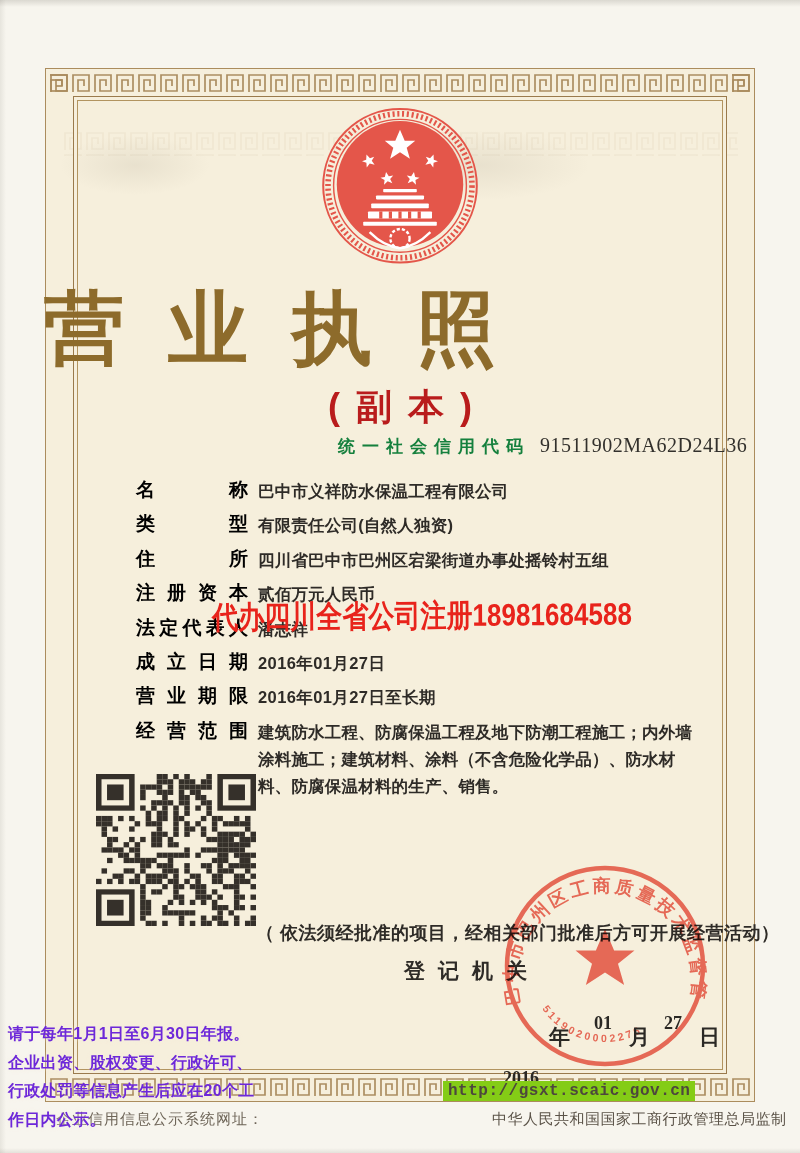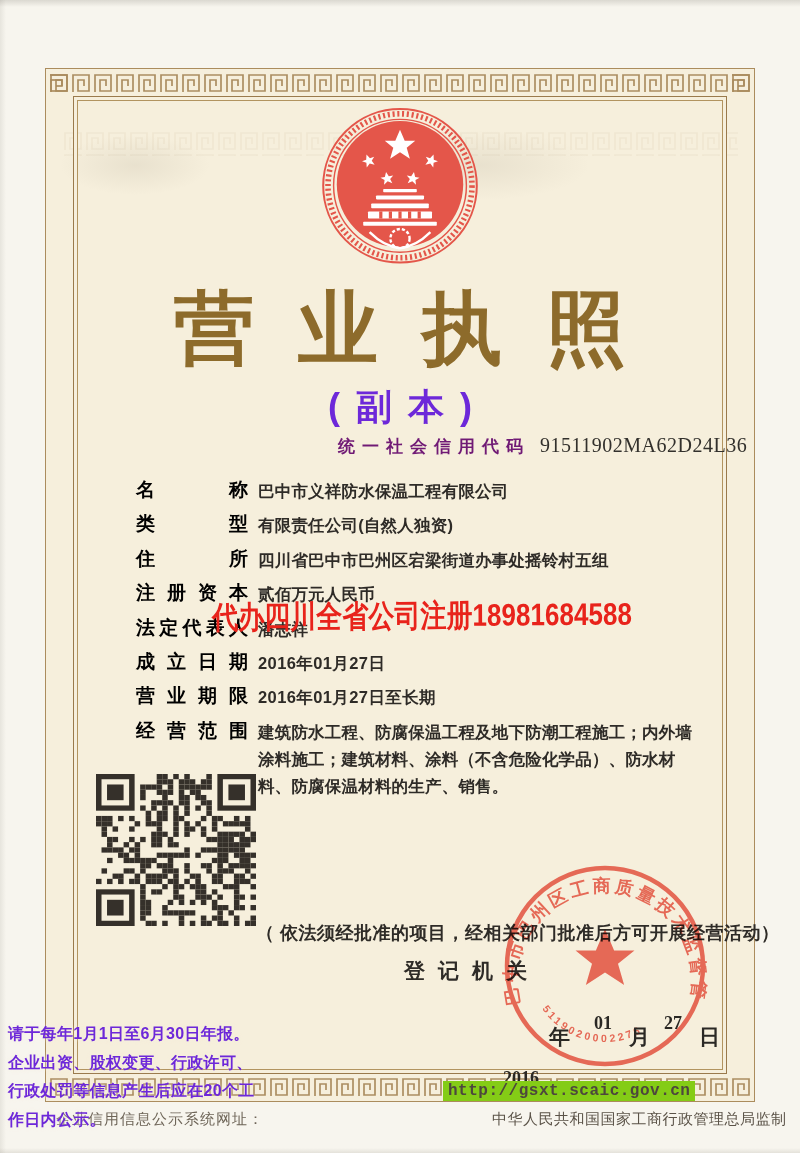--- a/index.html
+++ b/index.html
@@ -31,26 +31,26 @@
   .frame-inner{position:absolute;left:73px;top:96px;width:652px;height:976px;
     border:1px solid #9a7a4c;
     box-shadow: inset 0 0 0 3px #f6efdc, inset 0 0 0 4px #b2945f;
     z-index:2;}
   .ghost-band{position:absolute;left:62px;top:130px;width:676px;height:26px;opacity:.07;z-index:1;}
   .ghost-blob{position:absolute;z-index:1;border-radius:50%;
     background:radial-gradient(closest-side, rgba(150,140,120,.14), rgba(0,0,0,0));}
 
   
   .emblem{position:absolute;left:320px;top:104px;width:160px;height:170px;z-index:3;}
-  .title{position:absolute;left:0;top:276px;width:800px;text-align:center;z-index:3;
+  .title{position:absolute;left:0;top:276px;width:800px;z-index:3;
     font-size:80px;font-weight:bold;color:#8d6b2b;letter-spacing:44px;padding-left:44px;box-sizing:border-box;}
   .subtitle{position:absolute;left:0;top:383px;width:800px;text-align:center;z-index:3;
-    font-size:36px;font-weight:600;color:#6d28d9;letter-spacing:16px;padding-left:16px;box-sizing:border-box;}
+    font-size:36px;font-weight:600;color:#b91c1c;letter-spacing:16px;padding-left:16px;box-sizing:border-box;}
   .codeline{position:absolute;left:338px;top:434px;z-index:3;display:flex;align-items:baseline;}
-  .codeline .lbl{font-size:17px;font-weight:bold;color:#701a75;letter-spacing:7px;}
+  .codeline .lbl{font-size:17px;font-weight:bold;color:#15803d;letter-spacing:7px;}
   .codeline .val{font-size:20px;font-family:"Liberation Serif", serif;color:#32302c;margin-left:10px;letter-spacing:.5px;}
 
   
   .fields{position:absolute;left:136px;top:478px;width:572px;z-index:3;}
   .frow{display:flex;align-items:flex-start;min-height:34.4px;}
   .frow .flabel{width:112px;flex:none;font-size:19px;font-weight:bold;color:#000000;
     text-align:justify;text-align-last:justify;line-height:24px;}
   .frow .fvalue{margin-left:10px;width:452px;font-size:16.5px;font-weight:600;color:#2e2b27;
     line-height:27px;letter-spacing:.2px;}
   .frow.dates .fvalue{font-weight:bold;letter-spacing:.4px;}

